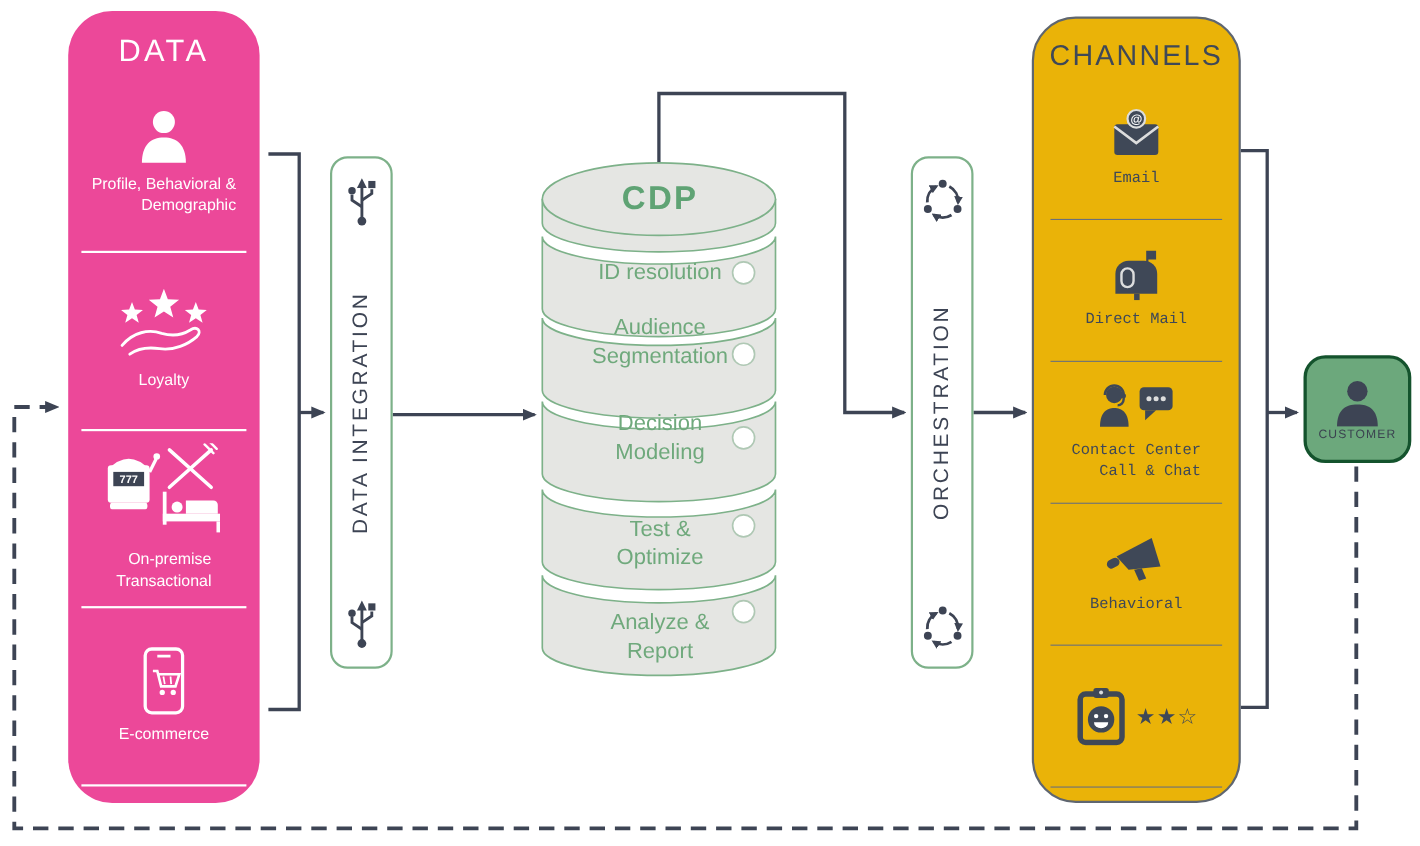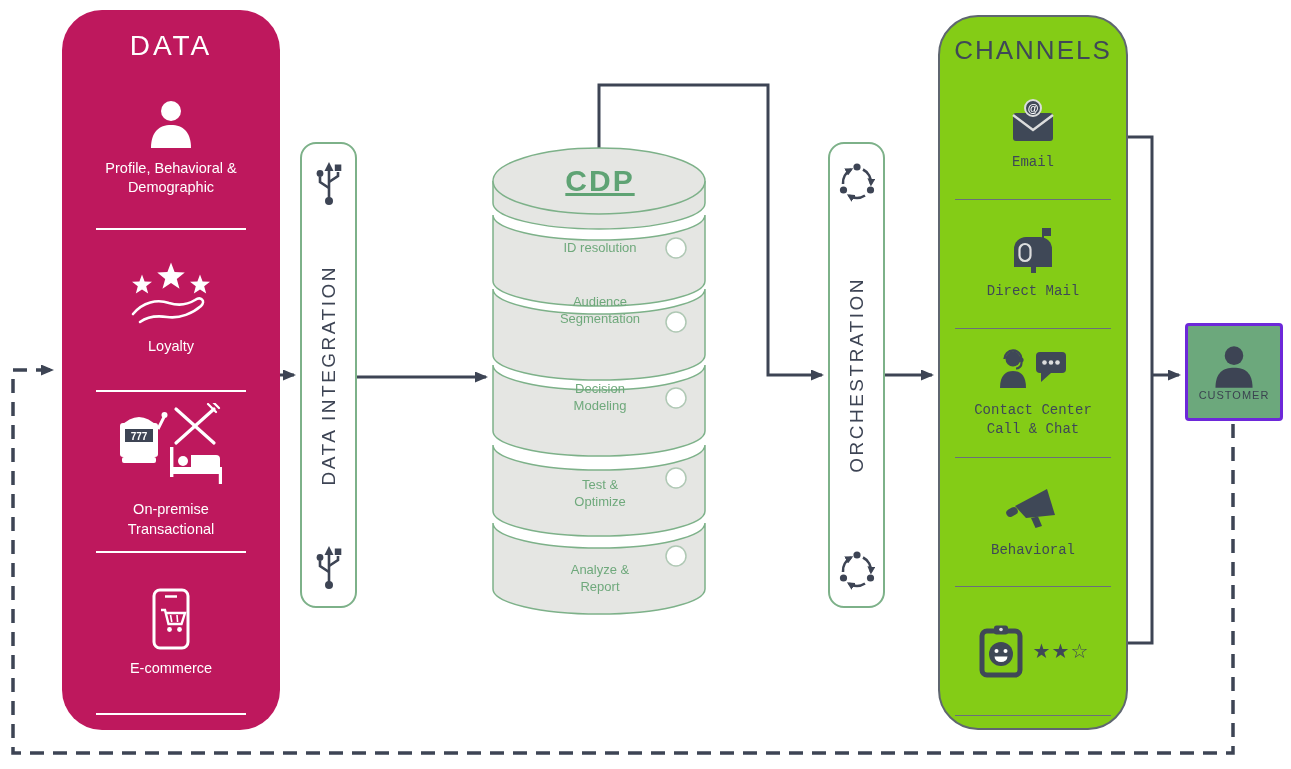--- a/index.html
+++ b/index.html
@@ -12,34 +12,34 @@
     overflow: hidden;
   }
   
   #connectors { position:absolute; left:0; top:0; z-index:0; }
   .conn { stroke:#3d4454; stroke-width:3; fill:none; }
   .conn-dashed { stroke:#3d4454; stroke-width:3.5; fill:none; stroke-dasharray:14 9; }
 
   
   .panel { position:absolute; z-index:2; display:flex; flex-direction:column; }
   #data-panel {
-    left:62px; top:10px; width:218px; height:720px;
-    background:#be185d; border-radius:40px;
+    left:62px; top:10px; width:174px; height:720px;
+    background:#ec4899; border-radius:40px;
     color:#fff; padding:14px 10px 15px;
   }
   .panel-title { flex:0 0 44px; display:flex; align-items:center; justify-content:center;
     font-size:28px; letter-spacing:3px; font-weight:500; }
   .p-item { flex:1 1 0; display:flex; flex-direction:column; align-items:center; justify-content:center; gap:9px; min-height:0; }
-  .p-label { font-size:14.5px; line-height:1.35; text-align:center; white-space:pre-line; }
+  .p-label { font-size:14.5px; line-height:1.35; text-align:right; white-space:pre-line; }
   .divider-light { flex:0 0 auto; height:2px; width:150px; margin:0 auto; background:#ffffff; }
 
   
   #channels-panel {
     left:938px; top:15px; width:190px; height:715px;
-    background:#84cc16; border:2px solid #5f6670; border-radius:40px;
+    background:#eab308; border:2px solid #5f6670; border-radius:40px;
     color:#3f4857; padding:12px 8px 12px;
   }
   #channels-panel .panel-title { font-size:26px; letter-spacing:2px; color:#3f4857; flex:0 0 42px; }
   #channels-panel .p-label { font-size:14px; color:#3f4857;font-family:Liberation Mono, monospace; }
   .divider-dark { flex:0 0 auto; height:1.5px; width:156px; margin:0 auto; background:#6a707a; }
   .icon-row { display:flex; align-items:center; gap:8px; }
   .stars { font-size:20px; color:#3f4857; letter-spacing:1px; font-family:"DejaVu Sans", sans-serif; }
 
   
   .vbar {
@@ -50,29 +50,29 @@
   }
   #di-bar { left:300px; }
   #orch-bar { left:828px; }
   .vlabel { writing-mode:vertical-rl; transform:rotate(180deg);
     font-size:19px; letter-spacing:2.5px; color:#3d4454; font-weight:500; white-space:nowrap; }
 
   
   #cylinder { position:absolute; left:480px; top:145px; width:240px; height:480px; z-index:2; }
   #cylinder svg { position:absolute; left:0; top:0; }
   .cdp-title { position:absolute; left:0; top:19px; width:100%; text-align:center;
-    font-size:30px; font-weight:800; color:#5fa374; letter-spacing:2px; z-index:3;text-decoration:underline; }
+    font-size:30px; font-weight:800; color:#5fa374; letter-spacing:2px; z-index:3; }
   .cdp-label { position:absolute; left:0; width:100%; height:44px; z-index:3;
     display:flex; align-items:center; justify-content:center;
-    font-size:13px; color:#6fa97c; line-height:1.3; text-align:center; white-space:pre-line; }
+    font-size:20px; color:#6fa97c; line-height:1.3; text-align:center; white-space:pre-line; }
 
   
   #customer-box {
     position:absolute; left:1185px; top:323px; width:98px; height:98px; z-index:2;
-    background:#6ca87c; border:3px solid #6d28d9; border-radius:4px;
+    background:#6ca87c; border:3px solid #14532d; border-radius:20px;
     display:flex; flex-direction:column; align-items:center; justify-content:center; gap:1px;
   }
   #customer-box .c-label { font-size:11px; letter-spacing:1px; color:#3b4350; }
 </style>
 </head>
 <body>
 
 <div class="canvas">
 
   <svg id="connectors" width="1291" height="769">

